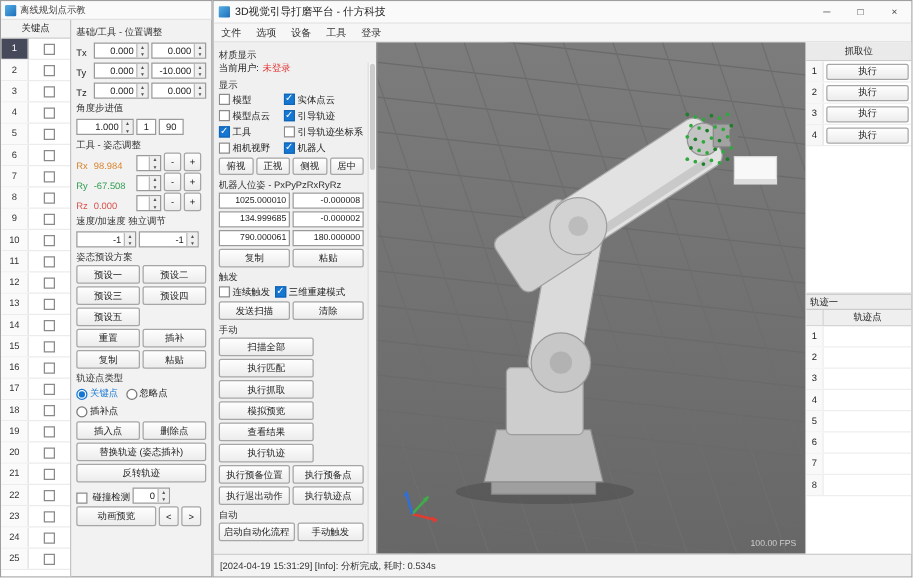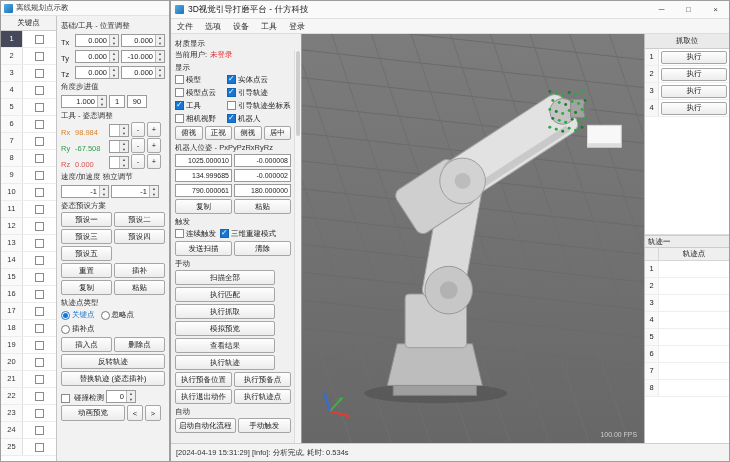--- a/index.html
+++ b/index.html
@@ -59,21 +59,21 @@
   .settings-body{flex:1;padding:2px 10px 2px 4px;overflow:hidden;font-size:7.5px;}
   .settings-scroll{position:absolute;right:0;top:16px;bottom:0;width:7px;background:#f4f4f4;border-left:1px solid #ddd;}
   .settings-thumb{margin:1px;height:85px;background:#cdcdcd;border-radius:2px;}
   .check-grid{display:grid;grid-template-columns:50px 1fr;gap:2px 2px;margin-bottom:2px;}
   .cg-item{display:flex;align-items:center;height:11px;overflow:hidden;}
   .view-row{display:flex;gap:2px;margin-bottom:2px;}
   .view-row .btn{flex:1;height:14px;padding:0 1px;}
   .pose-grid{display:grid;grid-template-columns:1fr 1fr;gap:2px;margin-bottom:2px;}
   .pose-box{height:13px;border:1px solid #9a9a9a;background:#fff;font-size:7px;line-height:11px;text-align:right;padding:0 2px;overflow:hidden;}
   .pair-grid{display:grid;grid-template-columns:1fr 1fr;gap:2px;margin-bottom:2px;}
-  .manual-btn{width:100px;margin-bottom:2px;display:flex;}
+  .manual-btn{width:76px;margin-bottom:2px;display:flex;}
   .red-text{color:#e03131;}
 
   .viewport{flex:1;position:relative;background:#747474;border-left:1px solid #9a9a9a;overflow:hidden;}
   .viewport svg{position:absolute;inset:0;width:100%;height:100%;}
 
   .right-panel{width:85px;background:#f4f4f4;border-left:1px solid #bdbdbd;display:flex;flex-direction:column;font-size:7.5px;}
   .rp-header{height:15px;line-height:14px;text-align:center;background:#eaeaea;border-bottom:1px solid #ccc;flex:none;}
   .grasp-area{height:186px;background:#fff;border-bottom:1px solid #ddd;overflow:hidden;flex:none;}
   .grasp-row{display:flex;height:17px;border-bottom:1px solid #eee;align-items:stretch;}
   .grasp-num{width:14px;text-align:center;background:#f7f7f7;border-right:1px solid #e4e4e4;line-height:16px;flex:none;}
@@ -414,22 +414,22 @@
           <span class="radio-item">
             <span class="radio"></span>
             <span class="chk-label">插补点</span>
           </span>
         </div>
 
       <div class="grid2">
         <span class="btn">插入点</span>
         <span class="btn">删除点</span>
       </div>
+      <div style="margin-bottom:2px"><span class="btn wide">替换轨迹 (姿态插补)</span></div>
       <div style="margin-bottom:2px"><span class="btn wide">反转轨迹</span></div>
-      <div style="margin-bottom:2px"><span class="btn wide">替换轨迹 (姿态插补)</span></div>
 
 
       <div class="ctl-row">
         <span class="cb"></span>
         <span class="chk-label">碰撞检测</span>
         <span class="spin" style="width:30px">
           <span class="v">0</span>
           <span class="ud">
               <span>▲</span>
               <span>▼</span>

